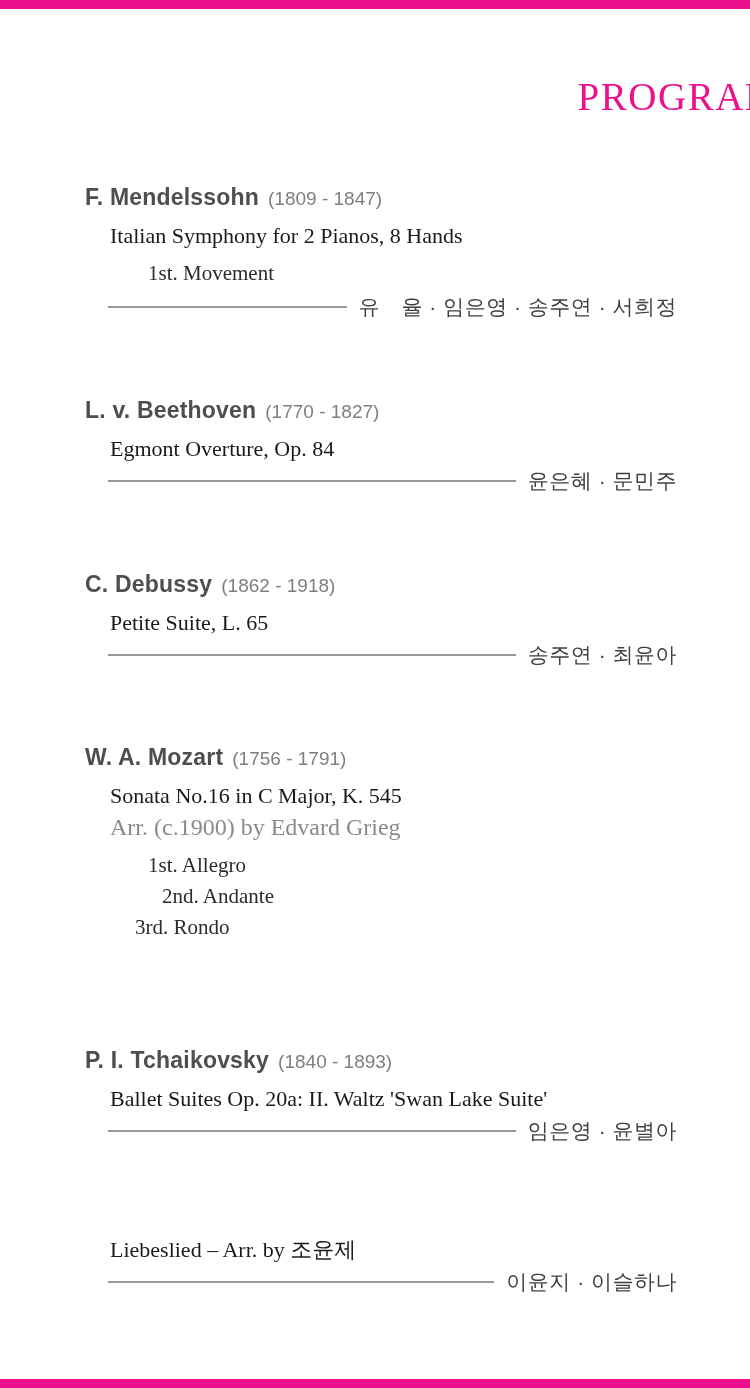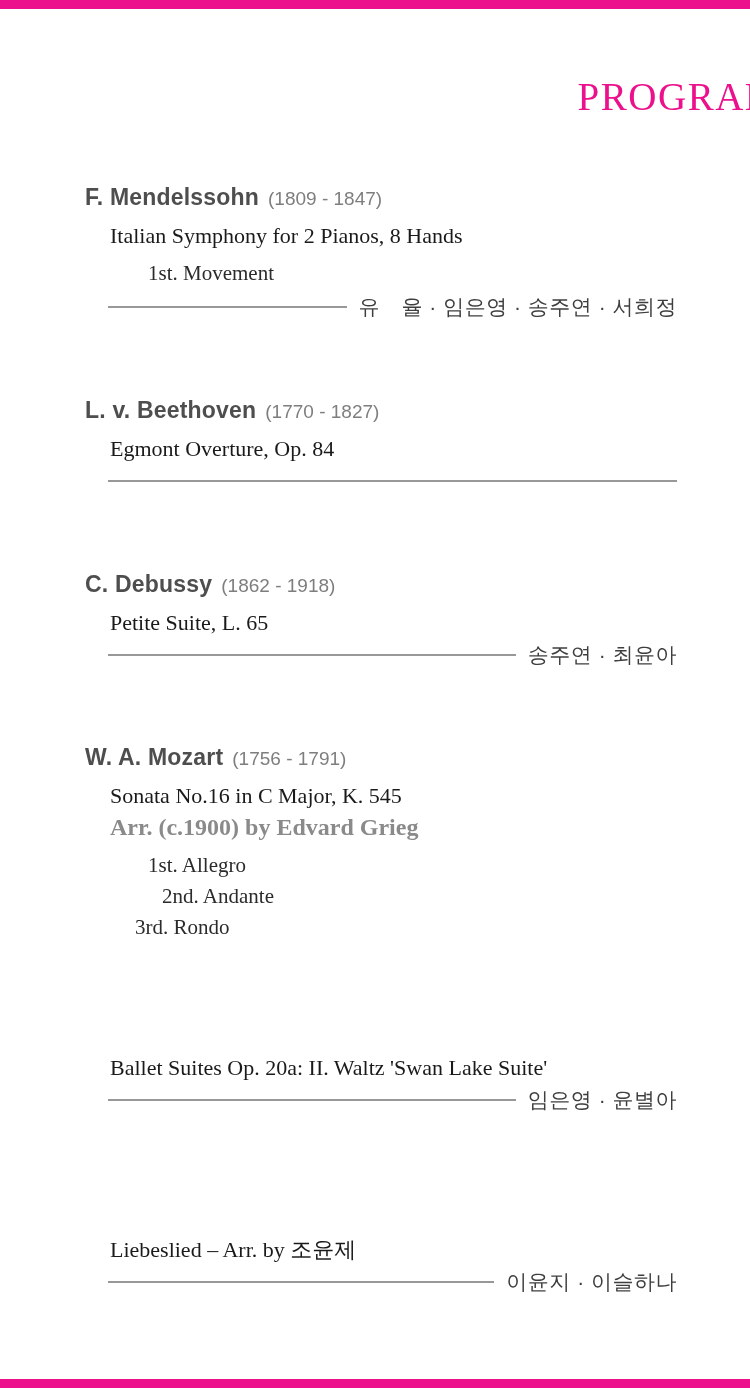--- a/index.html
+++ b/index.html
@@ -25,21 +25,21 @@
   .section:nth-of-type(6){top:1228px;}
   .composer-row{line-height:28px;white-space:nowrap;}
   .composer{font-weight:bold;font-size:23px;color:#4e4e4e;letter-spacing:0.2px;}
   .dates{font-size:19px;color:#7e7e7e;margin-left:9px;}
   .piece{
     margin:8px 0 0 25px;line-height:28px;font-size:22px;color:#1a1a1a;
     font-family:"Liberation Serif","DejaVu Serif",serif;white-space:nowrap;
   }
   .subtitle{
     margin:3px 0 0 25px;line-height:29px;font-size:24px;color:#8a8a8a;
-    font-family:"Liberation Serif","DejaVu Serif",serif;white-space:nowrap;font-weight:bold;
+    font-family:"Liberation Serif","DejaVu Serif",serif;white-space:nowrap;
   }
   .subtitle:empty{display:none;margin:0;}
   .movements{margin-top:8px;font-family:"Liberation Serif","DejaVu Serif",serif;}
   .movements:empty{display:none;margin:0;}
   .movement{line-height:31px;font-size:21px;color:#2b2b2b;}
   .movement:nth-child(1){margin-left:63px;}
   .movement:nth-child(2){margin-left:77px;}
   .movement:nth-child(3){margin-left:50px;}
   .performers{margin-top:4px;height:27px;display:flex;align-items:center;}
   .rule{flex:1;height:2px;background:#989898;margin-left:23px;}
@@ -72,20 +72,21 @@
   </section>
 
   <section class="section">
     <div class="composer-row">
       <span class="composer">L. v. Beethoven</span><span class="dates">(1770 - 1827)</span>
     </div>
     <div class="piece">Egmont Overture, Op. 84</div>
 
     <div class="performers">
       <span class="rule"></span>
+      <span class="names">윤은혜 · 문민주</span>
     </div>
   </section>
 
   <section class="section">
     <div class="composer-row">
       <span class="composer">C. Debussy</span><span class="dates">(1862 - 1918)</span>
     </div>
     <div class="piece">Petite Suite, L. 65</div>
 
     <div class="performers">
@@ -101,20 +102,23 @@
     <div class="piece">Sonata No.16 in C Major, K. 545</div>
     <div class="subtitle">Arr. (c.1900) by Edvard Grieg</div>
     <div class="movements">
         <div class="movement">1st. Allegro</div>
         <div class="movement">2nd. Andante</div>
         <div class="movement">3rd. Rondo</div>
       </div>
   </section>
 
   <section class="section">
+    <div class="composer-row">
+      <span class="composer">P. I. Tchaikovsky</span><span class="dates">(1840 - 1893)</span>
+    </div>
     <div class="piece">Ballet Suites Op. 20a: II. Waltz 'Swan Lake Suite'</div>
 
     <div class="performers">
       <span class="rule"></span>
       <span class="names">임은영 · 윤별아</span>
     </div>
   </section>
 
   <section class="section">
     <div class="piece">Liebeslied – Arr. by 조윤제</div>

